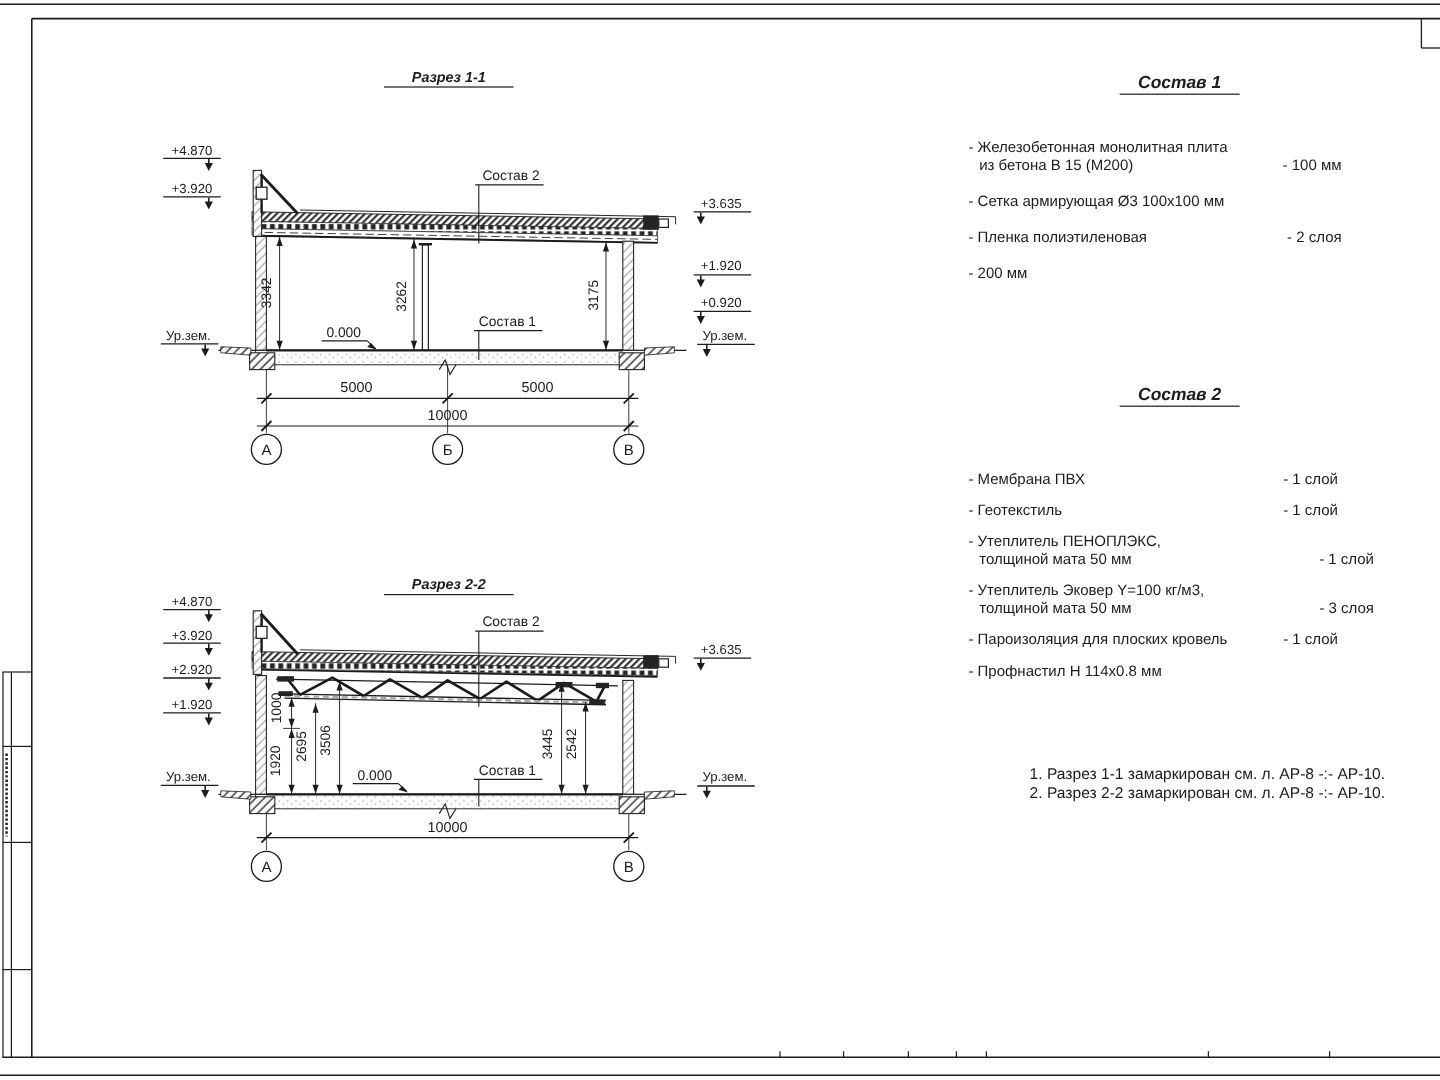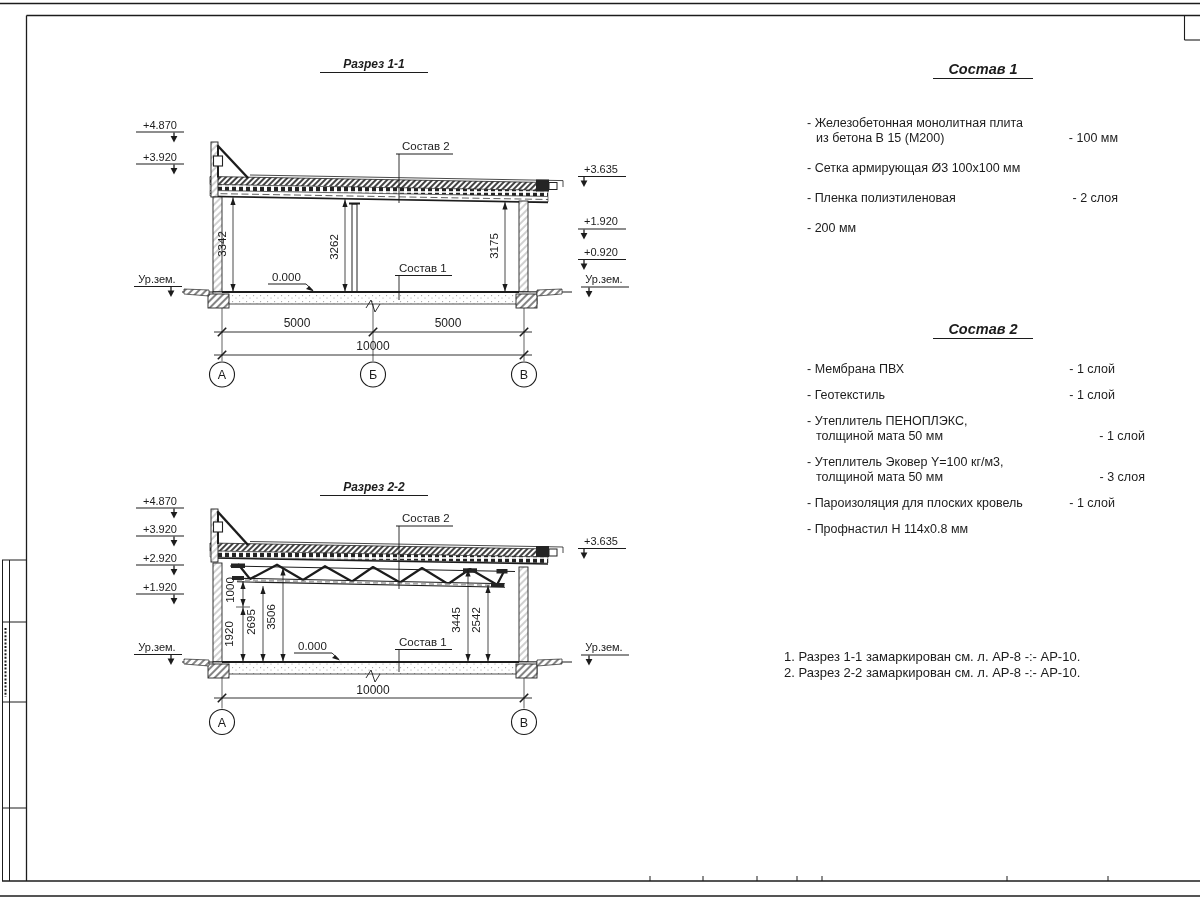--- a/index.html
+++ b/index.html
@@ -393,21 +393,21 @@
   <div class="row rowc1">
     <div class="name">- Пленка полиэтиленовая</div>
     <div class="val">-  2 слоя</div>
   </div>
   <div class="row rowc1">
     <div class="val">- 200 мм</div>
   </div>
 </div>
 
 <div class="abs comp-title" style="left:933px;top:321px;width:100px;">Состав 2</div>
-<div class="abs mat-list gap11" style="left:807px;top:362px;width:341px;justify-content:flex-end;">
+<div class="abs mat-list gap11" style="left:807px;top:392px;width:341px;justify-content:flex-end;">
   <div class="row">
     <div class="name">- Мембрана ПВХ</div>
     <div class="val">- 1 слой</div>
   </div>
   <div class="row">
     <div class="name">- Геотекстиль</div>
     <div class="val">- 1 слой</div>
   </div>
   <div class="row far">
     <div class="name">- Утеплитель ПЕНОПЛЭКС,
@@ -422,18 +422,18 @@
   <div class="row">
     <div class="name">- Пароизоляция для плоских кровель</div>
     <div class="val">- 1 слой</div>
   </div>
   <div class="row">
     <div class="name">- Профнастил Н 114х0.8 мм</div>
     <div class="val"></div>
   </div>
 </div>
 
-<div class="abs notes" style="left:784px;top:637px;margin-top:12px;">
+<div class="abs notes" style="left:858px;top:637px;">
   <div>1. Разрез 1-1 замаркирован см. л. АР-8 -:- АР-10.</div>
   <div>2. Разрез 2-2 замаркирован см. л. АР-8 -:- АР-10.</div>
 </div>
 
 </div>
 
 </body></html>

